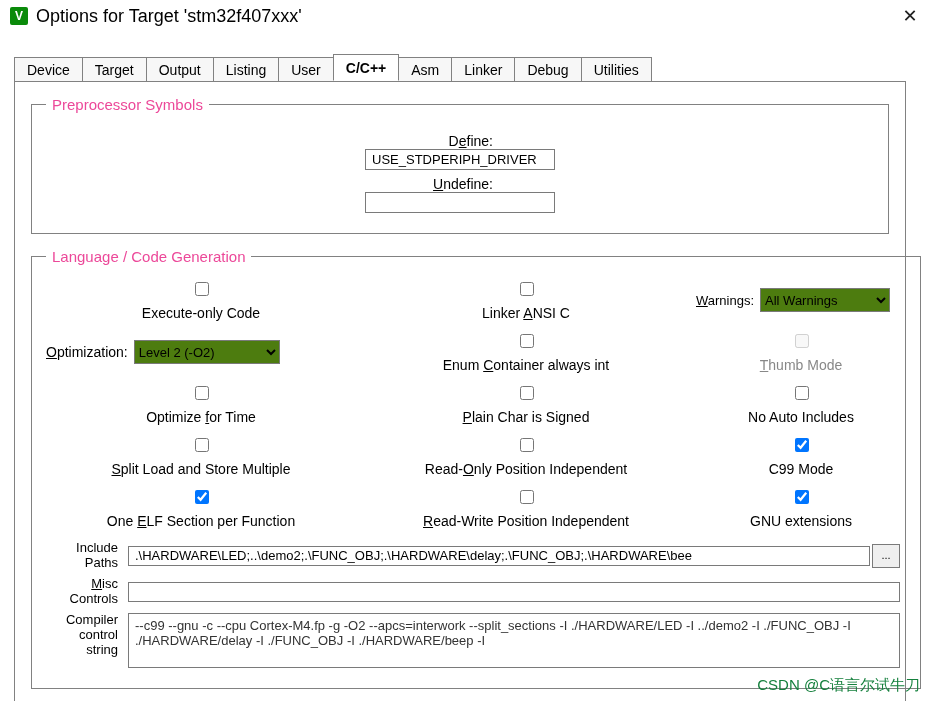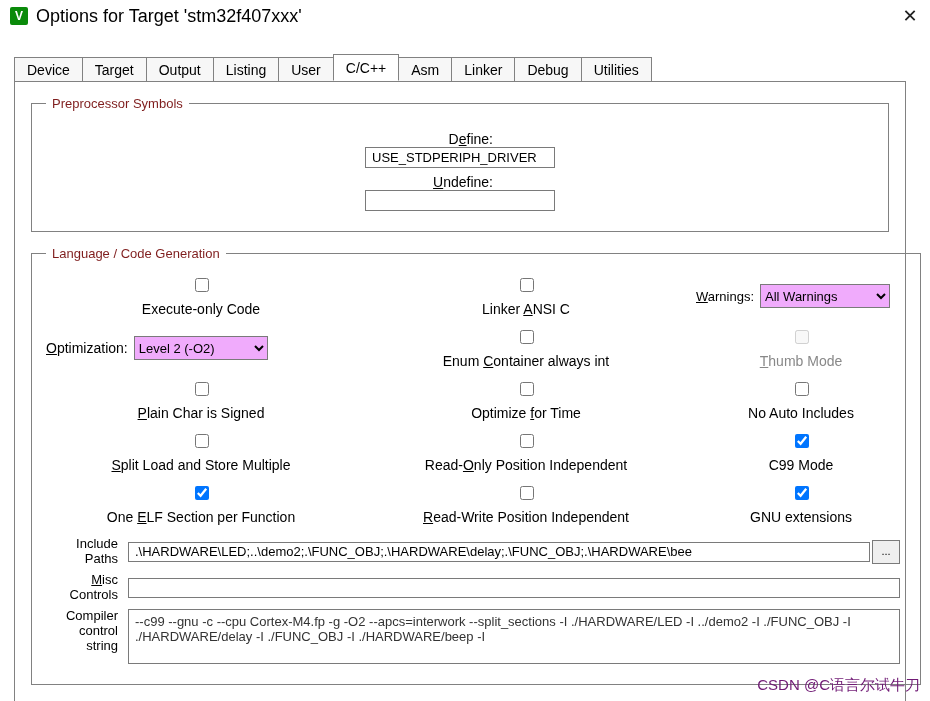--- a/index.html
+++ b/index.html
@@ -61,36 +61,37 @@
     cursor: default;
     position: relative;
     top: 1px;
   }
   .tab.active {
     background: #fff;
     border-bottom: 1px solid #fff;
     top: 0;
     padding-top: 5px;
     z-index: 2;
+    font-weight: bold;
   }
   .tab-panel {
     border: 1px solid #818181;
     padding: 14px 16px 16px 16px;
     min-height: 550px;
     position: relative;
   }
   fieldset {
     border: 1px solid #818181;
     margin: 0 0 14px 0;
     padding: 14px 14px 14px 14px;
   }
   legend {
     padding: 0 6px;
-    font-size: 13px;
-    color: #7f1d1d;
+    font-size: 15px;
+    color: #ec4899;
   }
   .row {
     display: flex;
     align-items: center;
     margin: 6px 0;
     flex-direction: column;
   }
   .lbl {
     width: 82px;
     text-align: right;
@@ -102,21 +103,21 @@
     border: 1px solid #7a7a7a;
     background: #fff;
     height: 20px;
     padding: 2px 6px;
     font-size: 13px;
     font-family: inherit;
   }
   .txt-flex { flex: 1; }
   select {
     border: 1px solid #7a7a7a;
-    background: #f0abfc;
+    background: #4d7c0f;
     height: 24px;
     font-size: 13px;
   }
   .lang-grid {
     display: grid;
     grid-template-columns: 310px 340px 210px;
     row-gap: 10px;
     align-items: center;
     margin-bottom: 12px;
   }
@@ -193,21 +194,21 @@
     font-size: 14px;
     text-align: center;
     line-height: 24px;
     letter-spacing: 1px;
     cursor: default;
   }
   .watermark {
     position: absolute;
     right: 10px;
     bottom: 6px;
-    color: #701a75;
+    color: #15803d;
     font-size: 15px;
     pointer-events: none;
   }
 </style>
 </head>
 <body>
 
 <div class="titlebar">
   <div class="app-icon">V</div>
   <div class="title-text">Options for Target 'stm32f407xxx'</div>
@@ -258,40 +259,40 @@
         </label>
         <div class="warn-cell">
           <span><span></span><span class="u">W</span><span>arnings:</span></span>
           <select style="width:130px;">
             <option>All Warnings</option>
           </select>
         </div>
 
         <div class="opt-row">
           <span><span></span><span class="u">O</span><span>ptimization:</span></span>
-          <select style="width:134px;">
+          <select style="width:146px;">
             <option>Level 2 (-O2)</option>
           </select>
         </div>
         <label class="chk">
           <input type="checkbox" style="">
           <span><span>Enum </span><span class="u">C</span><span>ontainer always int</span></span>
         </label>
         <label class="chk disabled">
           <input type="checkbox" disabled="" style="">
           <span><span></span><span class="u">T</span><span>humb Mode</span></span>
         </label>
 
         <label class="chk">
           <input type="checkbox" style="">
+          <span><span>Optimize </span><span class="u">f</span><span>or Time</span></span>
+        </label>
+        <label class="chk">
+          <input type="checkbox" style="">
           <span><span></span><span class="u">P</span><span>lain Char is Signed</span></span>
-        </label>
-        <label class="chk">
-          <input type="checkbox" style="">
-          <span><span>Optimize </span><span class="u">f</span><span>or Time</span></span>
         </label>
         <label class="chk">
           <input type="checkbox" style="">
           <span>No Auto Includes</span>
         </label>
 
         <label class="chk">
           <input type="checkbox" style="">
           <span><span></span><span class="u">S</span><span>plit Load and Store Multiple</span></span>
         </label>

